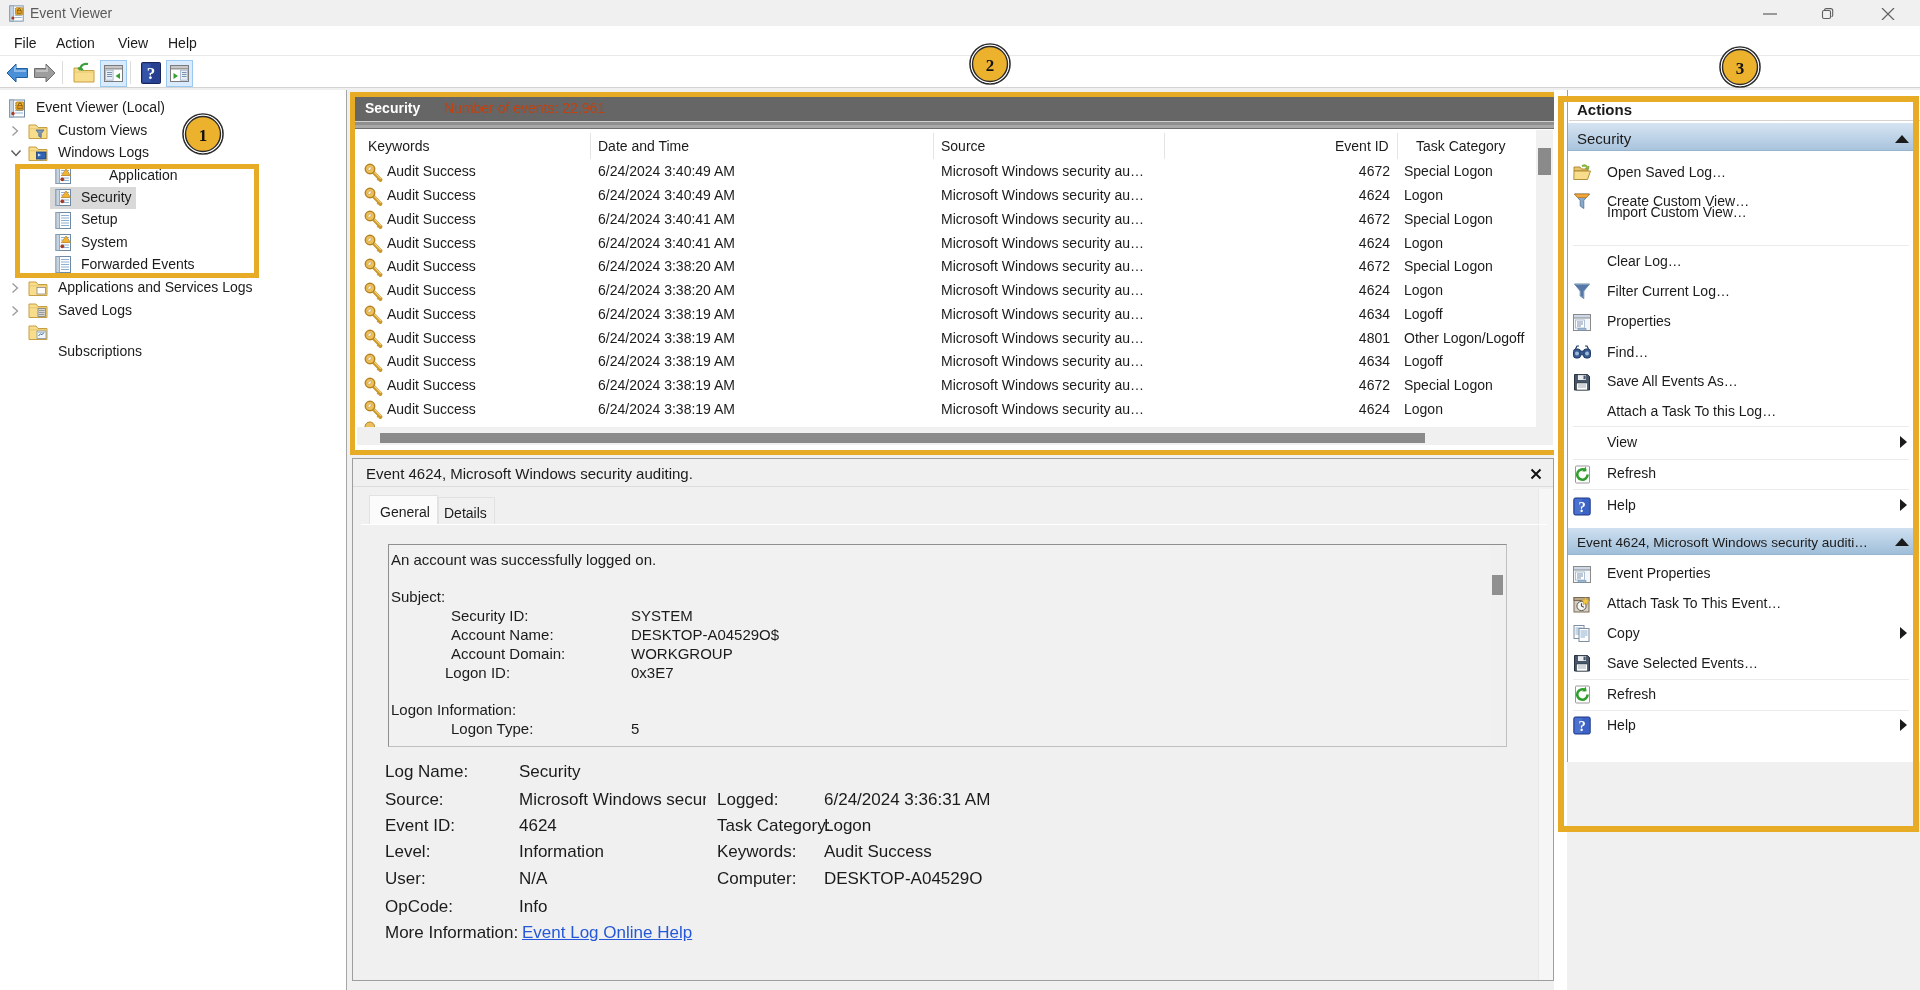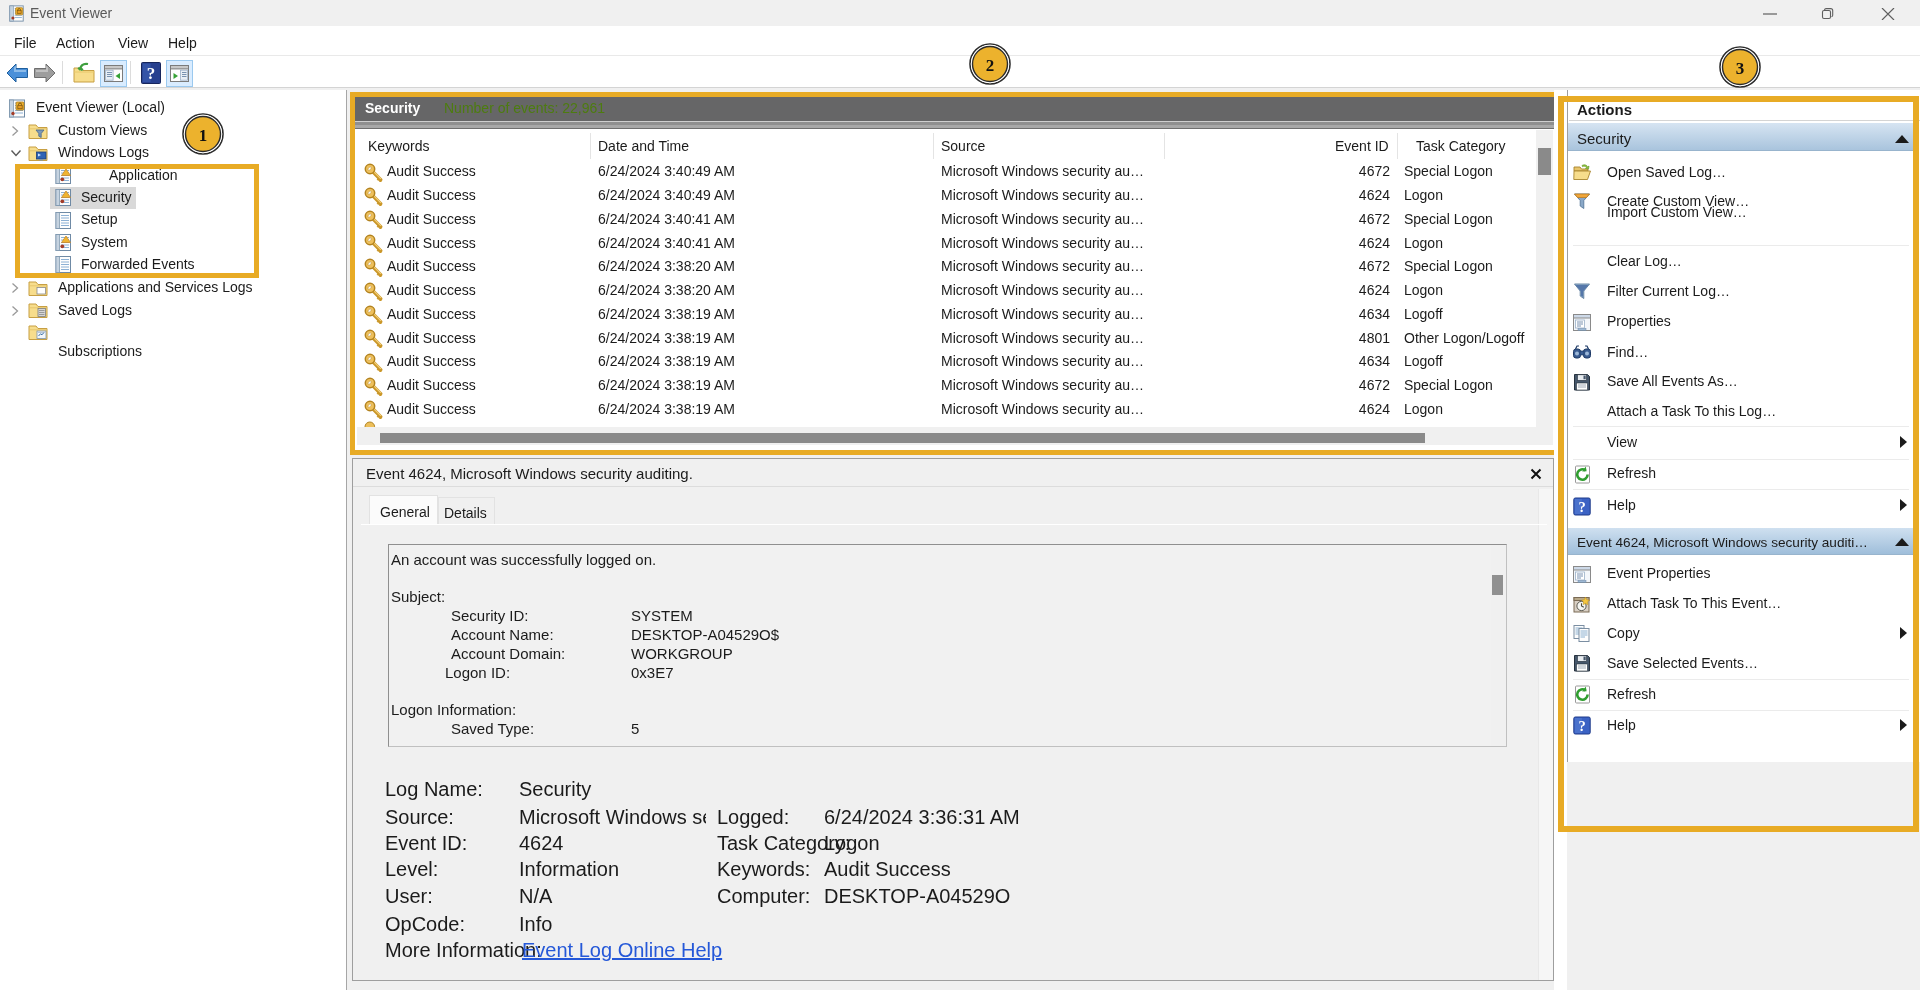--- a/index.html
+++ b/index.html
@@ -19,21 +19,21 @@
 .trow { position:absolute; white-space:nowrap; font-size:14px; }
 
 #midframe { left:350px; top:92px; width:1213px; height:363px; border:5px solid #e8ab25; background:#ffffff; }
 #midhead { position:absolute; left:0; top:0; width:100%; height:24px; background:#666667; }
 #midband1 { position:absolute; left:0; top:24px; width:100%; height:1px; background:#cfcfcf; } #midband1b { position:absolute; left:0; top:25px; width:100%; height:3px; background:#8f8f8f; }
 #midband2 { position:absolute; left:0; top:28px; width:100%; height:3px; background:#a8a8a8; } #midband2b { position:absolute; left:0; top:31px; width:100%; height:1px; background:#6f6f6f; }
 #listarea { position:absolute; left:2px; top:32px; right:0px; bottom:0px; background:#ffffff; }
 
 #detail { font-size:15px;  left:352px; top:458px; width:1202px; height:523px; background:#f0f0f0; border:1px solid #9e9e9e; }
 .tab { position:absolute; font-size:14px; }
-.fieldlbl { position:absolute; white-space:nowrap; font-size:20px;margin-top:16px; }
+.fieldlbl { position:absolute; white-space:nowrap; font-size:17px; }
 
 #actions { left:1567px; top:90px; width:353px; height:672px; background:#ffffff; border-left:1px solid #9e9e9e; }
 .actitem { position:absolute; white-space:nowrap; font-size:14px; }
 .actsep { position:absolute; left:6px; width:336px; height:1px; background:#ebebeb; }
 .arrowr { position:absolute; width:0; height:0; border-left:7px solid #1b1b1b; border-top:6px solid transparent; border-bottom:6px solid transparent; }
 
 .annrect { position:absolute; border:5px solid #e8ab25; background:transparent; z-index:50; }
 .anncircle { position:absolute; z-index:60; }
 </style>
 </head>
@@ -212,21 +212,21 @@
   <path d="M1 6.8 L19 6.8" stroke="#e3c063" stroke-width="0.8"></path>
   <rect x="9" y="8" width="9" height="7.5" fill="#f2f6fa" stroke="#7e93ab" stroke-width="0.8"></rect>
   <path d="M10.5 13 l2 -2.2 1.5 1 2.2 -2.6" fill="none" stroke="#3a6ea5" stroke-width="1"></path>
   <path d="M10 9.5 H16" stroke="#9bb0c8" stroke-width="0.7"></path>
 </svg>
 <div class="trow" style="left:58px; top:343px;">Subscriptions</div>
 
 <div class="abs" id="midframe">
   <div id="midhead"></div>
   <div class="txt" style="left:10px; top:3px; color:#ffffff; font-weight:bold;">Security</div>
-  <div class="txt" style="left:89px; top:3px; color:#4d7c0f;">Number of events: 22,961</div>
+  <div class="txt" style="left:89px; top:3px; color:#c2410c;">Number of events: 22,961</div>
   <div id="midband1"></div>
     <div id="midband1b"></div>
     <div id="midband2"></div>
     <div id="midband2b"></div>
   <div id="listarea"></div>
 </div>
 
 <div class="txt" style="left:368px; top:138px;">Keywords</div>
 <div class="txt" style="left:598px; top:138px;">Date and Time</div>
 <div class="txt" style="left:941px; top:138px;">Source</div>
@@ -399,21 +399,21 @@
   <div class="txt" style="left:38px; top:129px;">Subject:</div>
   <div class="txt" style="left:98px; top:148px;">Security ID:</div>
   <div class="txt" style="left:278px; top:148px;">SYSTEM</div>
   <div class="txt" style="left:98px; top:167px;">Account Name:</div>
   <div class="txt" style="left:278px; top:167px;">DESKTOP-A04529O$</div>
   <div class="txt" style="left:98px; top:186px;">Account Domain:</div>
   <div class="txt" style="left:278px; top:186px;">WORKGROUP</div>
   <div class="txt" style="left:92px; top:205px;">Logon ID:</div>
   <div class="txt" style="left:278px; top:205px;">0x3E7</div>
   <div class="txt" style="left:38px; top:242px;">Logon Information:</div>
-  <div class="txt" style="left:98px; top:261px;">Saved Type:</div>
+  <div class="txt" style="left:98px; top:261px;">Logon Type:</div>
   <div class="txt" style="left:278px; top:261px;">5</div>
 
   <div class="fieldlbl" style="left:32px; top:303px;">Log Name:</div>
   <div class="fieldlbl" style="left:166px; top:303px;">Security</div>
   <div class="fieldlbl" style="left:32px; top:331px;">Source:</div>
   <div class="fieldlbl" style="left:166px; top:331px; width:187px; overflow:hidden;">Microsoft Windows security an</div>
   <div class="fieldlbl" style="left:364px; top:331px;">Logged:</div>
   <div class="fieldlbl" style="left:471px; top:331px;">6/24/2024 3:36:31 AM</div>
   <div class="fieldlbl" style="left:32px; top:357px;">Event ID:</div>
   <div class="fieldlbl" style="left:166px; top:357px;">4624</div>

